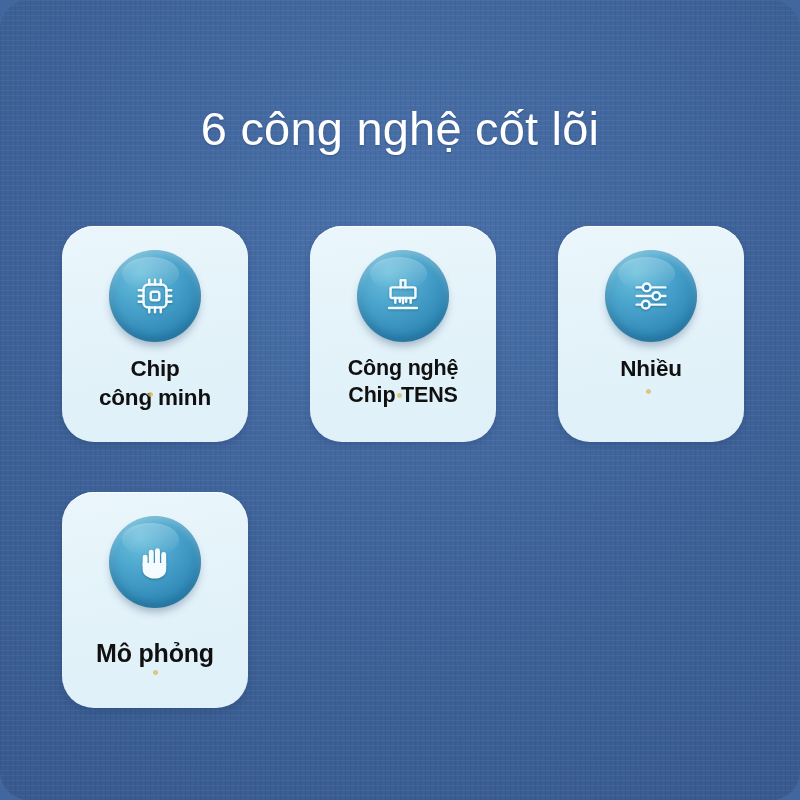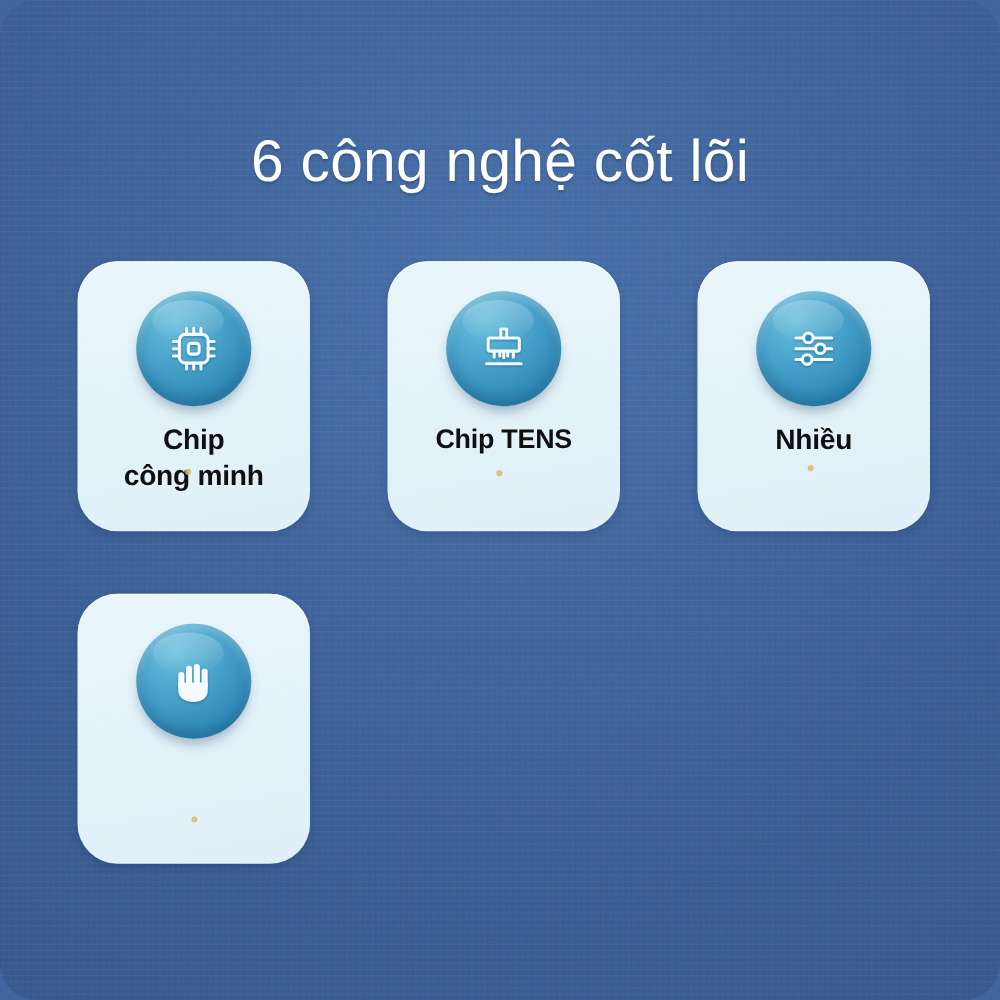--- a/index.html
+++ b/index.html
@@ -43,21 +43,21 @@
     font-weight: 400;
     letter-spacing: 0.2px;
     line-height: 1.12;
     white-space: nowrap;
     text-shadow: 0 1px 2px rgba(20,40,80,0.35);
   }
 
   
   .grid {
     position: absolute;
-    top: 209px;
+    top: 226px;
     left: 62px;
     width: 682px;
     display: grid;
     grid-template-columns: repeat(3, 186px);
     grid-template-rows: 216px 216px;
     column-gap: 62px;
     row-gap: 50px;
   }
 
   .card {
@@ -170,20 +170,21 @@
         <span>
           <svg width="46" height="46" viewBox="0 0 48 48" fill="none" stroke="#f2fbff" stroke-width="2.6" stroke-linecap="round" stroke-linejoin="round">
             <path d="M21.5 15V7.5h5V15"></path>
             <rect x="11" y="15" width="26" height="11" rx="1.6"></rect>
             <path d="M16 26v5M20.7 26v4M24 26v5.5M27.3 26v4M32 26v5"></path>
             <path d="M9.5 36.5h29"></path>
           </svg>
         </span>
       </div>
       <div class="label tight">
+        <div>Công nghệ</div>
         <div>Chip TENS</div>
       </div>
       <span class="speck" style="left:87px; top:167px;"></span>
     </div>
 
     <div class="card">
       <div class="badge">
         <span>
           <svg width="46" height="46" viewBox="0 0 48 48" fill="none" stroke="#f2fbff" stroke-width="2.6" stroke-linecap="round" stroke-linejoin="round">
             <path d="M9 15h6M24 15h15"></path>
@@ -208,19 +209,22 @@
             <g fill="#f4fcff">
               <rect x="10.5" y="16" width="5.4" height="15" rx="2.7"></rect>
               <rect x="17.2" y="10.5" width="5.4" height="20" rx="2.7"></rect>
               <rect x="24" y="9" width="5.4" height="21.5" rx="2.7"></rect>
               <rect x="30.8" y="13" width="5.4" height="17.5" rx="2.7"></rect>
               <path d="M10.5 25h25.7v7.5c0 5.6-5.2 9.6-12.5 9.6S10.5 38.1 10.5 32.5z"></path>
             </g>
           </svg>
         </span>
       </div>
+      <div class="label single">
+        <div>Mô phỏng</div>
+      </div>
       <span class="speck" style="left:91px; top:178px;"></span>
     </div>
 
 
 
   </div>
 </div>
 
 </body></html>

